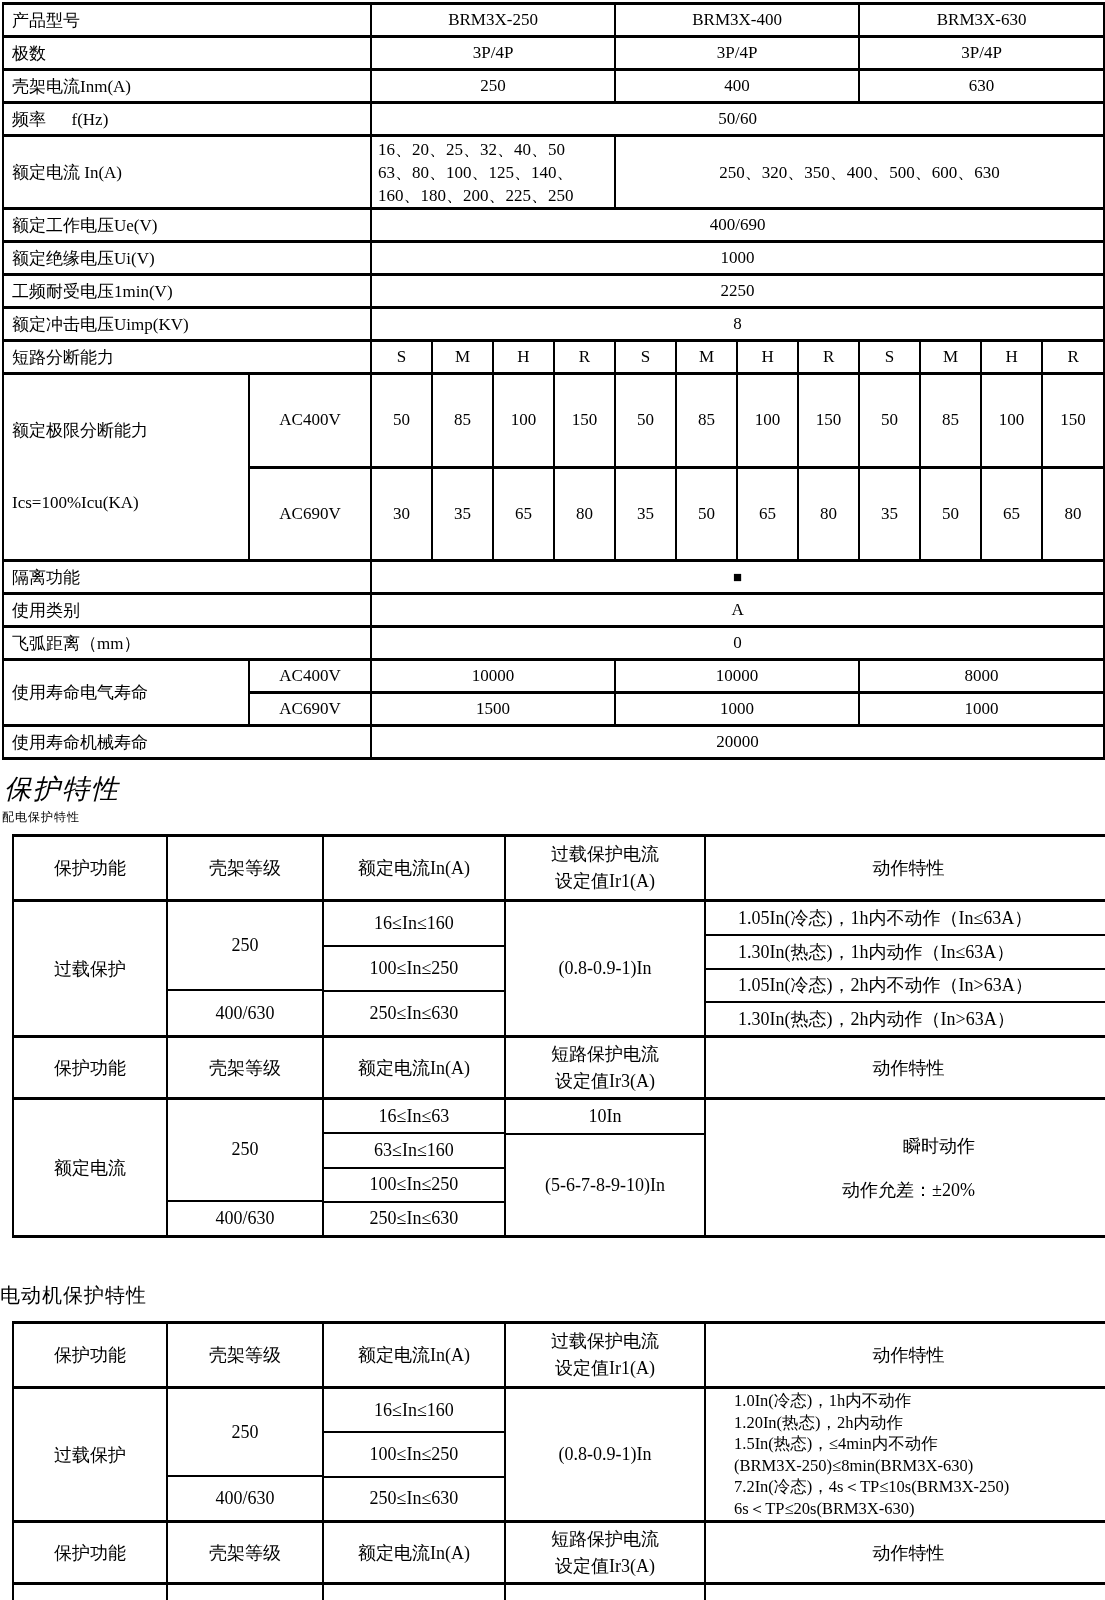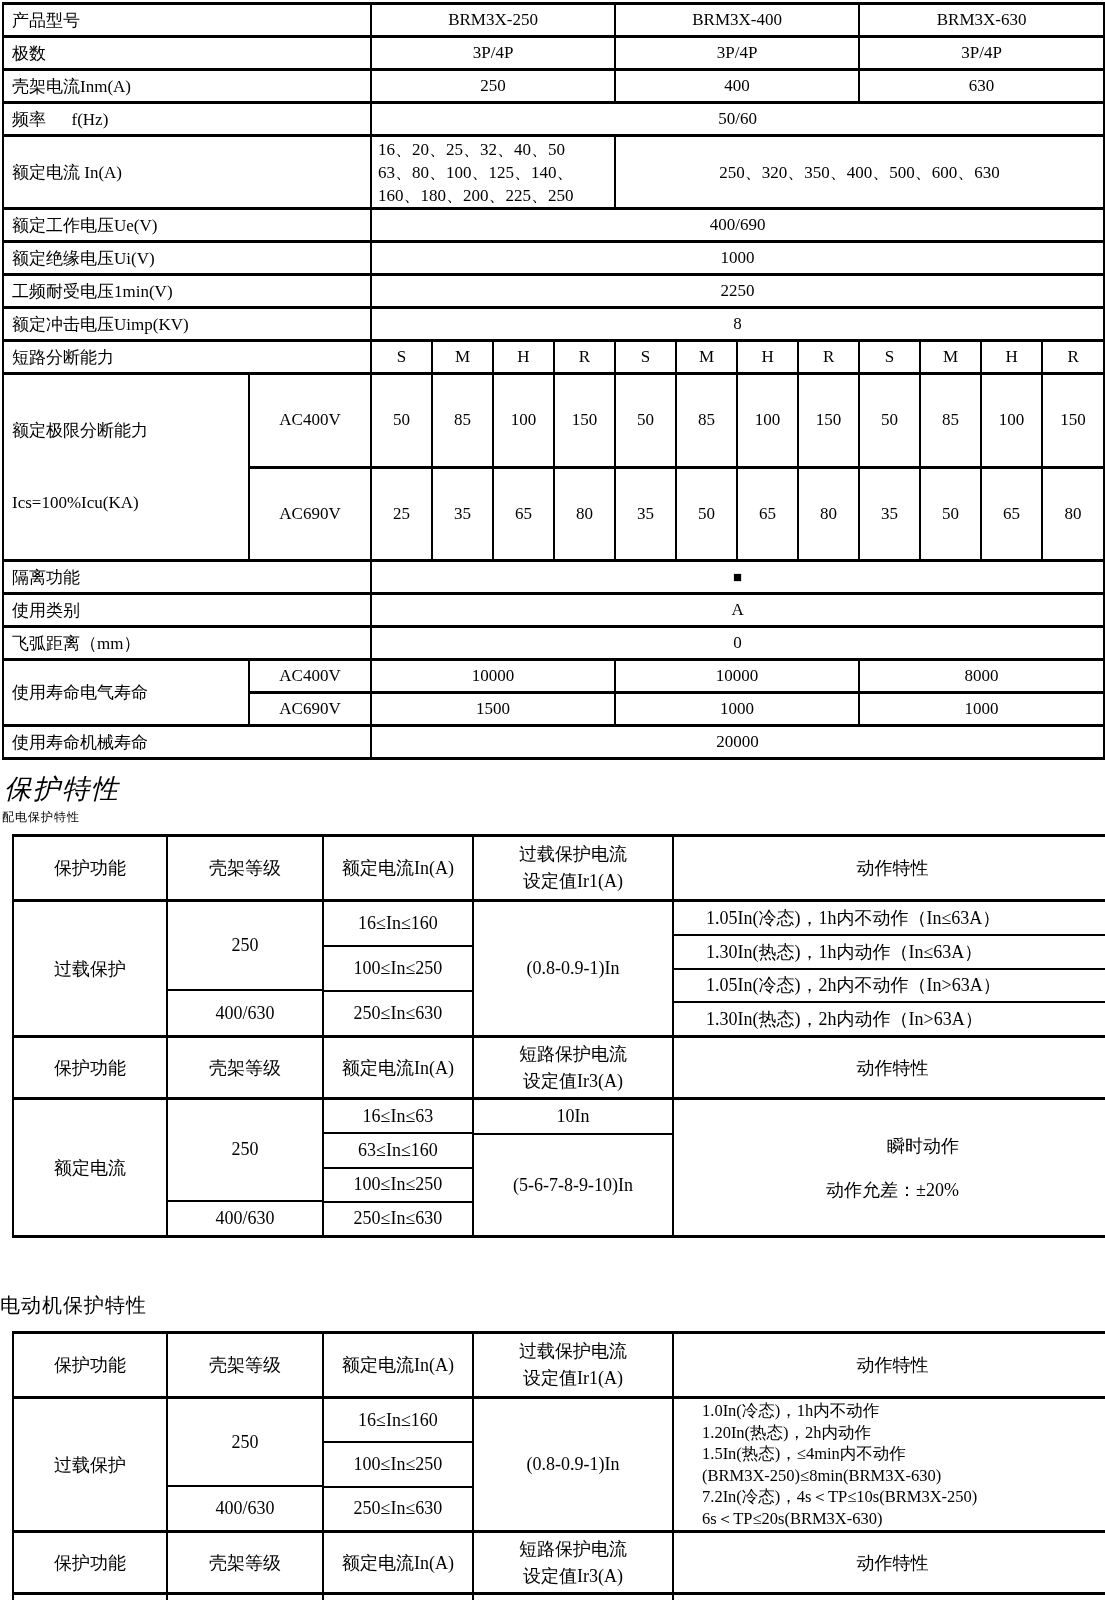--- a/index.html
+++ b/index.html
@@ -23,36 +23,36 @@
   table.t1 td.lab { text-align: left; padding-left: 8px; white-space: pre-wrap; }
   table.t1 td.pl { text-align: left; padding-left: 6px; line-height: 23px; white-space: pre-line; }
   table.t1 td.sq { font-size: 15px; }
   .lab2 div { line-height: 32px; }
 
   
   .pt { width: 1101px; margin-left: 12px; border: 2px solid #000; border-top-width: 3px; border-bottom-width: 3px; font-size: 18px; }
   .band { display: flex; align-items: stretch; }
   .band + .band { border-top: 3px solid #000; }
   .head { height: 62px; }
-  .cA { width: 152px; } .cB { width: 156px; } .cC { width: 150px; } .cD { width: 200px; } .cE { flex: 1; }
+  .cA { width: 152px; } .cB { width: 156px; } .cC { width: 182px; } .cD { width: 200px; } .cE { flex: 1; }
   .cB, .cC, .cD, .cE { border-left: 2px solid #000; }
   .cell { display: flex; align-items: center; justify-content: center; text-align: center; }
   .stack { display: flex; flex-direction: column; }
   .f1 { flex: 1; } .f2 { flex: 2; } .f3 { flex: 3; }
   .bt { border-top: 2px solid #000; }
   .h2l { line-height: 27px; }
   .cellL { justify-content: flex-start; text-align: right; padding-left: 32px; }
   .preC { white-space: pre-line; text-align: right; line-height: 44px; }
   .blockL { white-space: pre-line; text-align: left; font-size: 16.5px; line-height: 21.5px; padding-left: 28px; justify-content: flex-start; }
 
   
   .h-main { font-size: 27px; font-weight: normal; margin: 11px 0 2px 4px; letter-spacing: 2px; font-style: italic; }
   .h-sub  { font-size: 12px; font-weight: normal; margin: 0 0 8px 2px; letter-spacing: 1px; }
   .gap { height: 42px; }
-  .h-sub2 { font-size: 20px; font-weight: normal; margin: 12px 0 12px 0; letter-spacing: 1px; }
+  .h-sub2 { font-size: 20px; font-weight: normal; margin: 2px 0 12px 0; letter-spacing: 1px; }
 </style>
 </head>
 <body>
 
 <table class="t1">
   <colgroup>
     <col style="width:246px">
       <col style="width:122px">
     <col style="width:61px">
       <col style="width:61px">
@@ -142,21 +142,21 @@
     <td>85</td>
     <td>100</td>
     <td>150</td>
     <td>50</td>
     <td>85</td>
     <td>100</td>
     <td>150</td>
   </tr>
   <tr>
     <td>AC690V</td>
-    <td>25</td>
+    <td>30</td>
     <td>35</td>
     <td>65</td>
     <td>80</td>
     <td>35</td>
     <td>50</td>
     <td>65</td>
     <td>80</td>
     <td>35</td>
     <td>50</td>
     <td>65</td>

